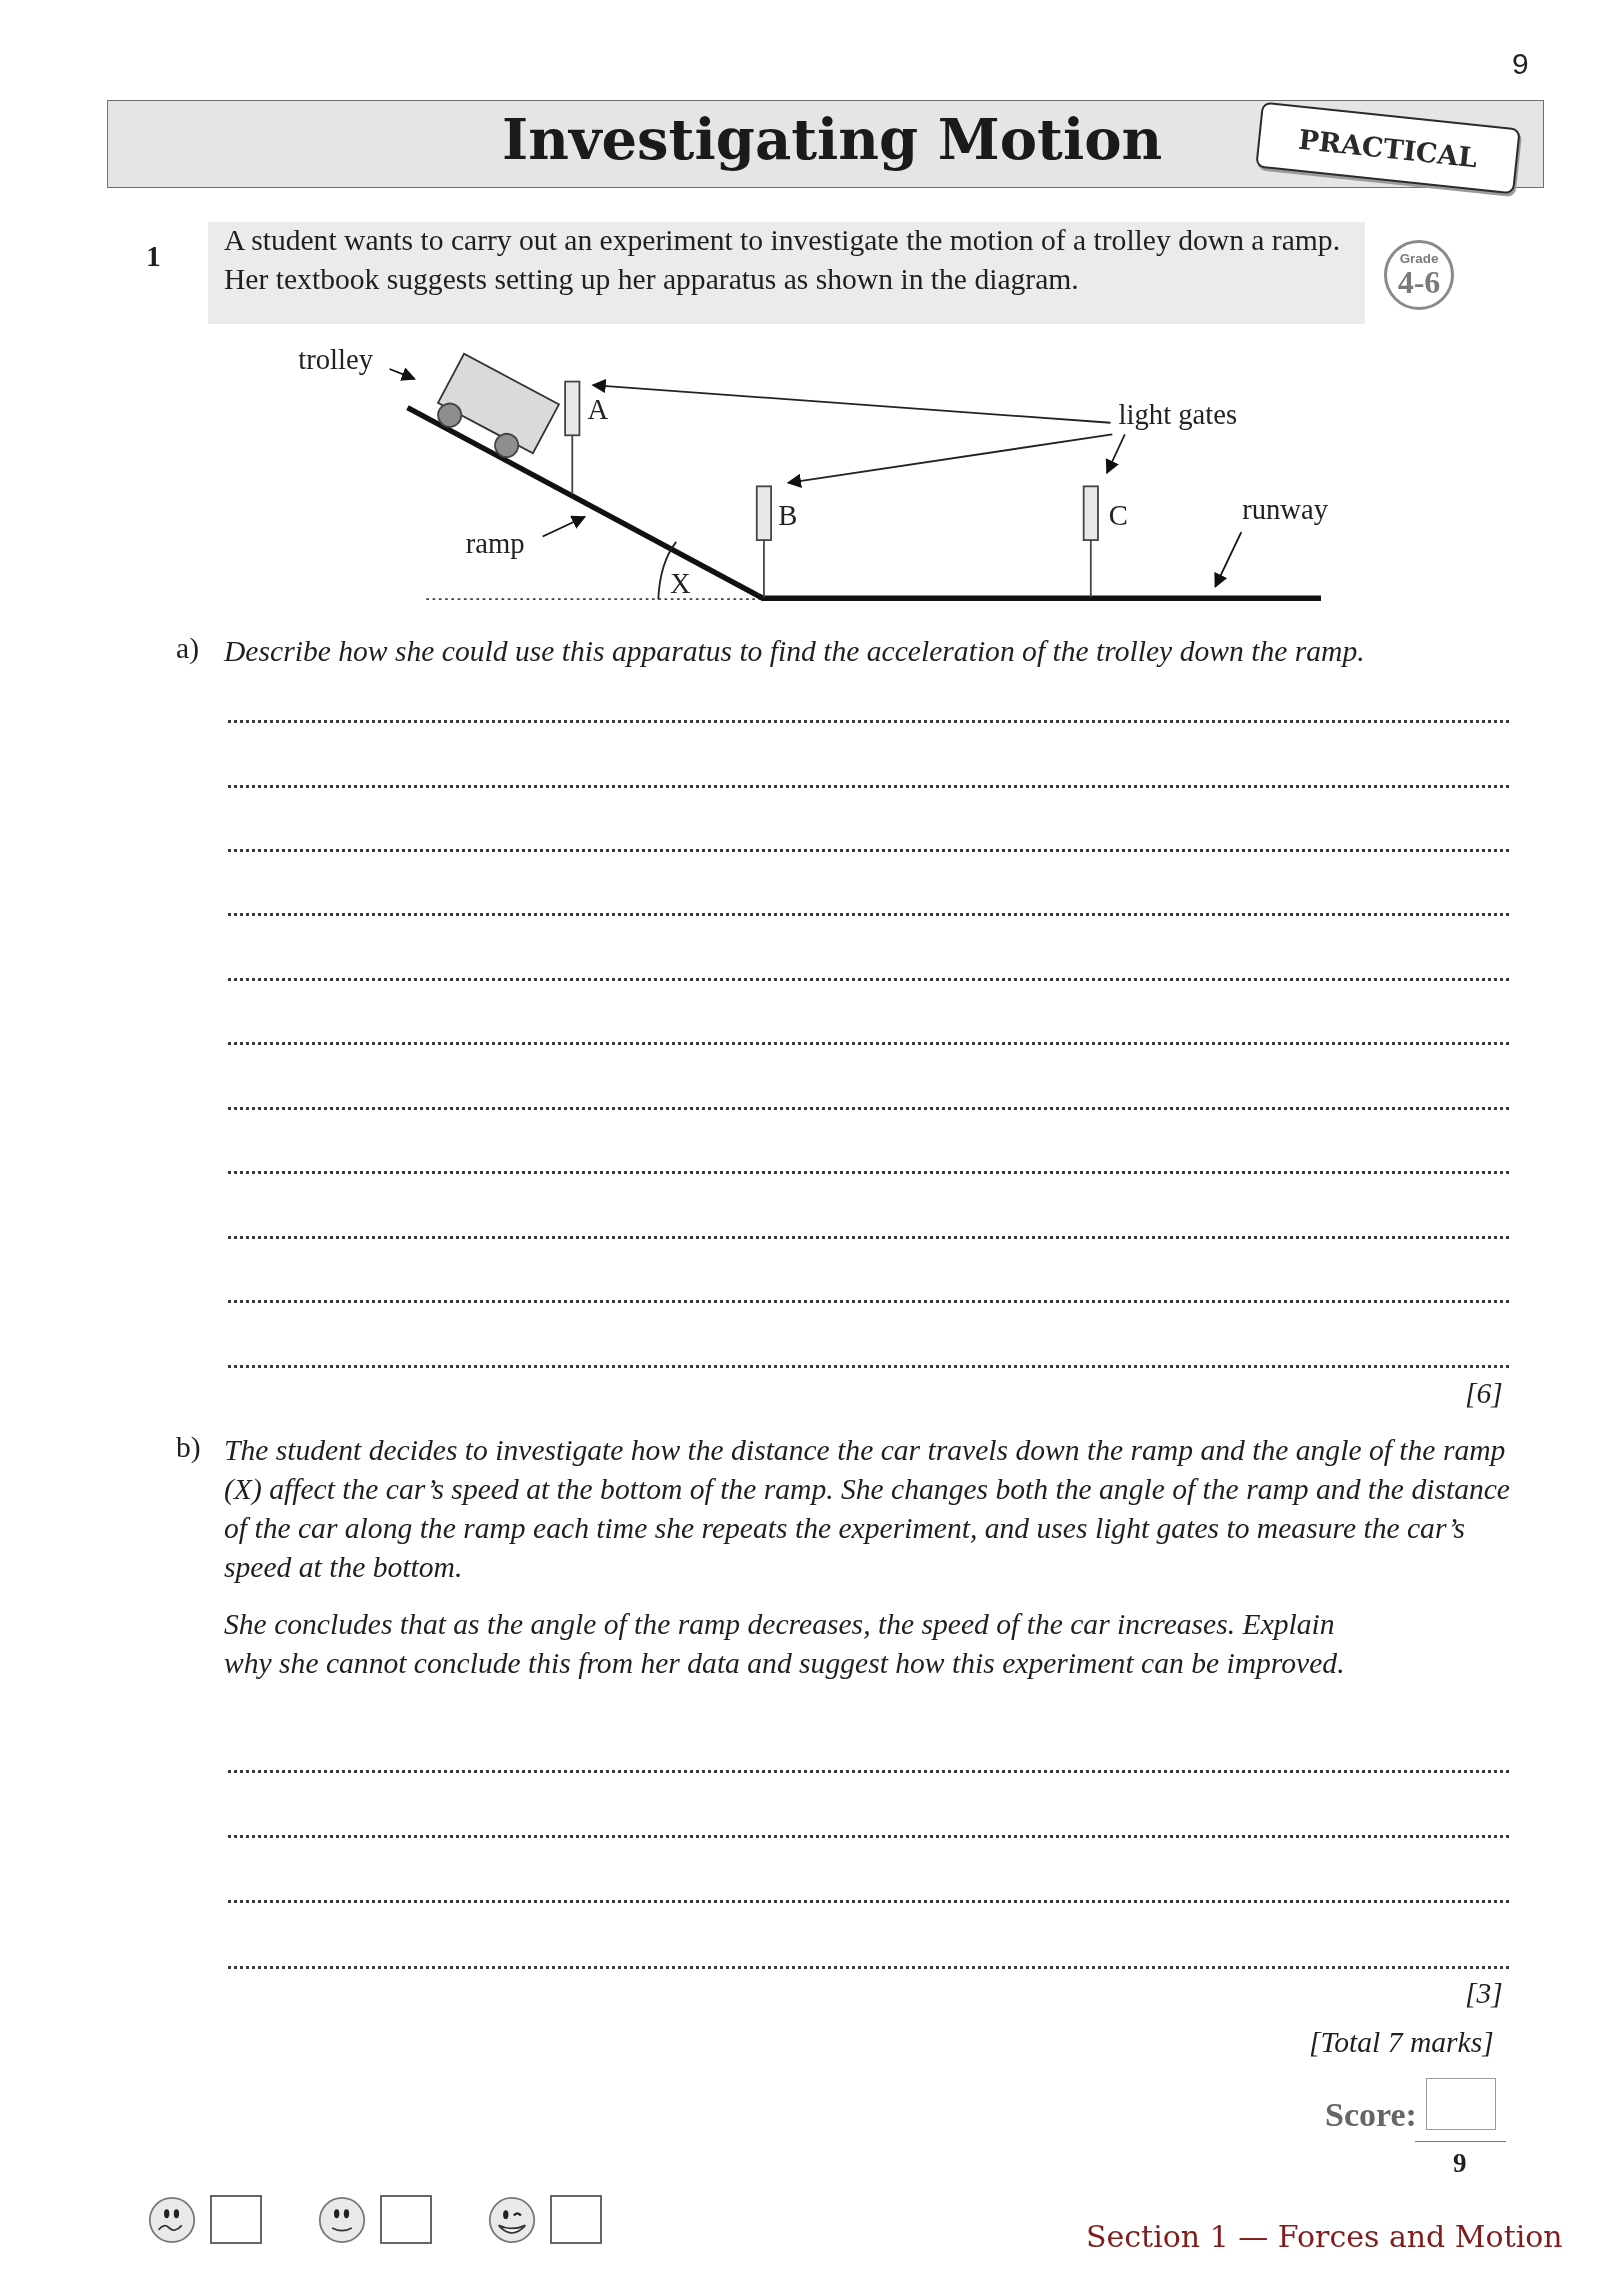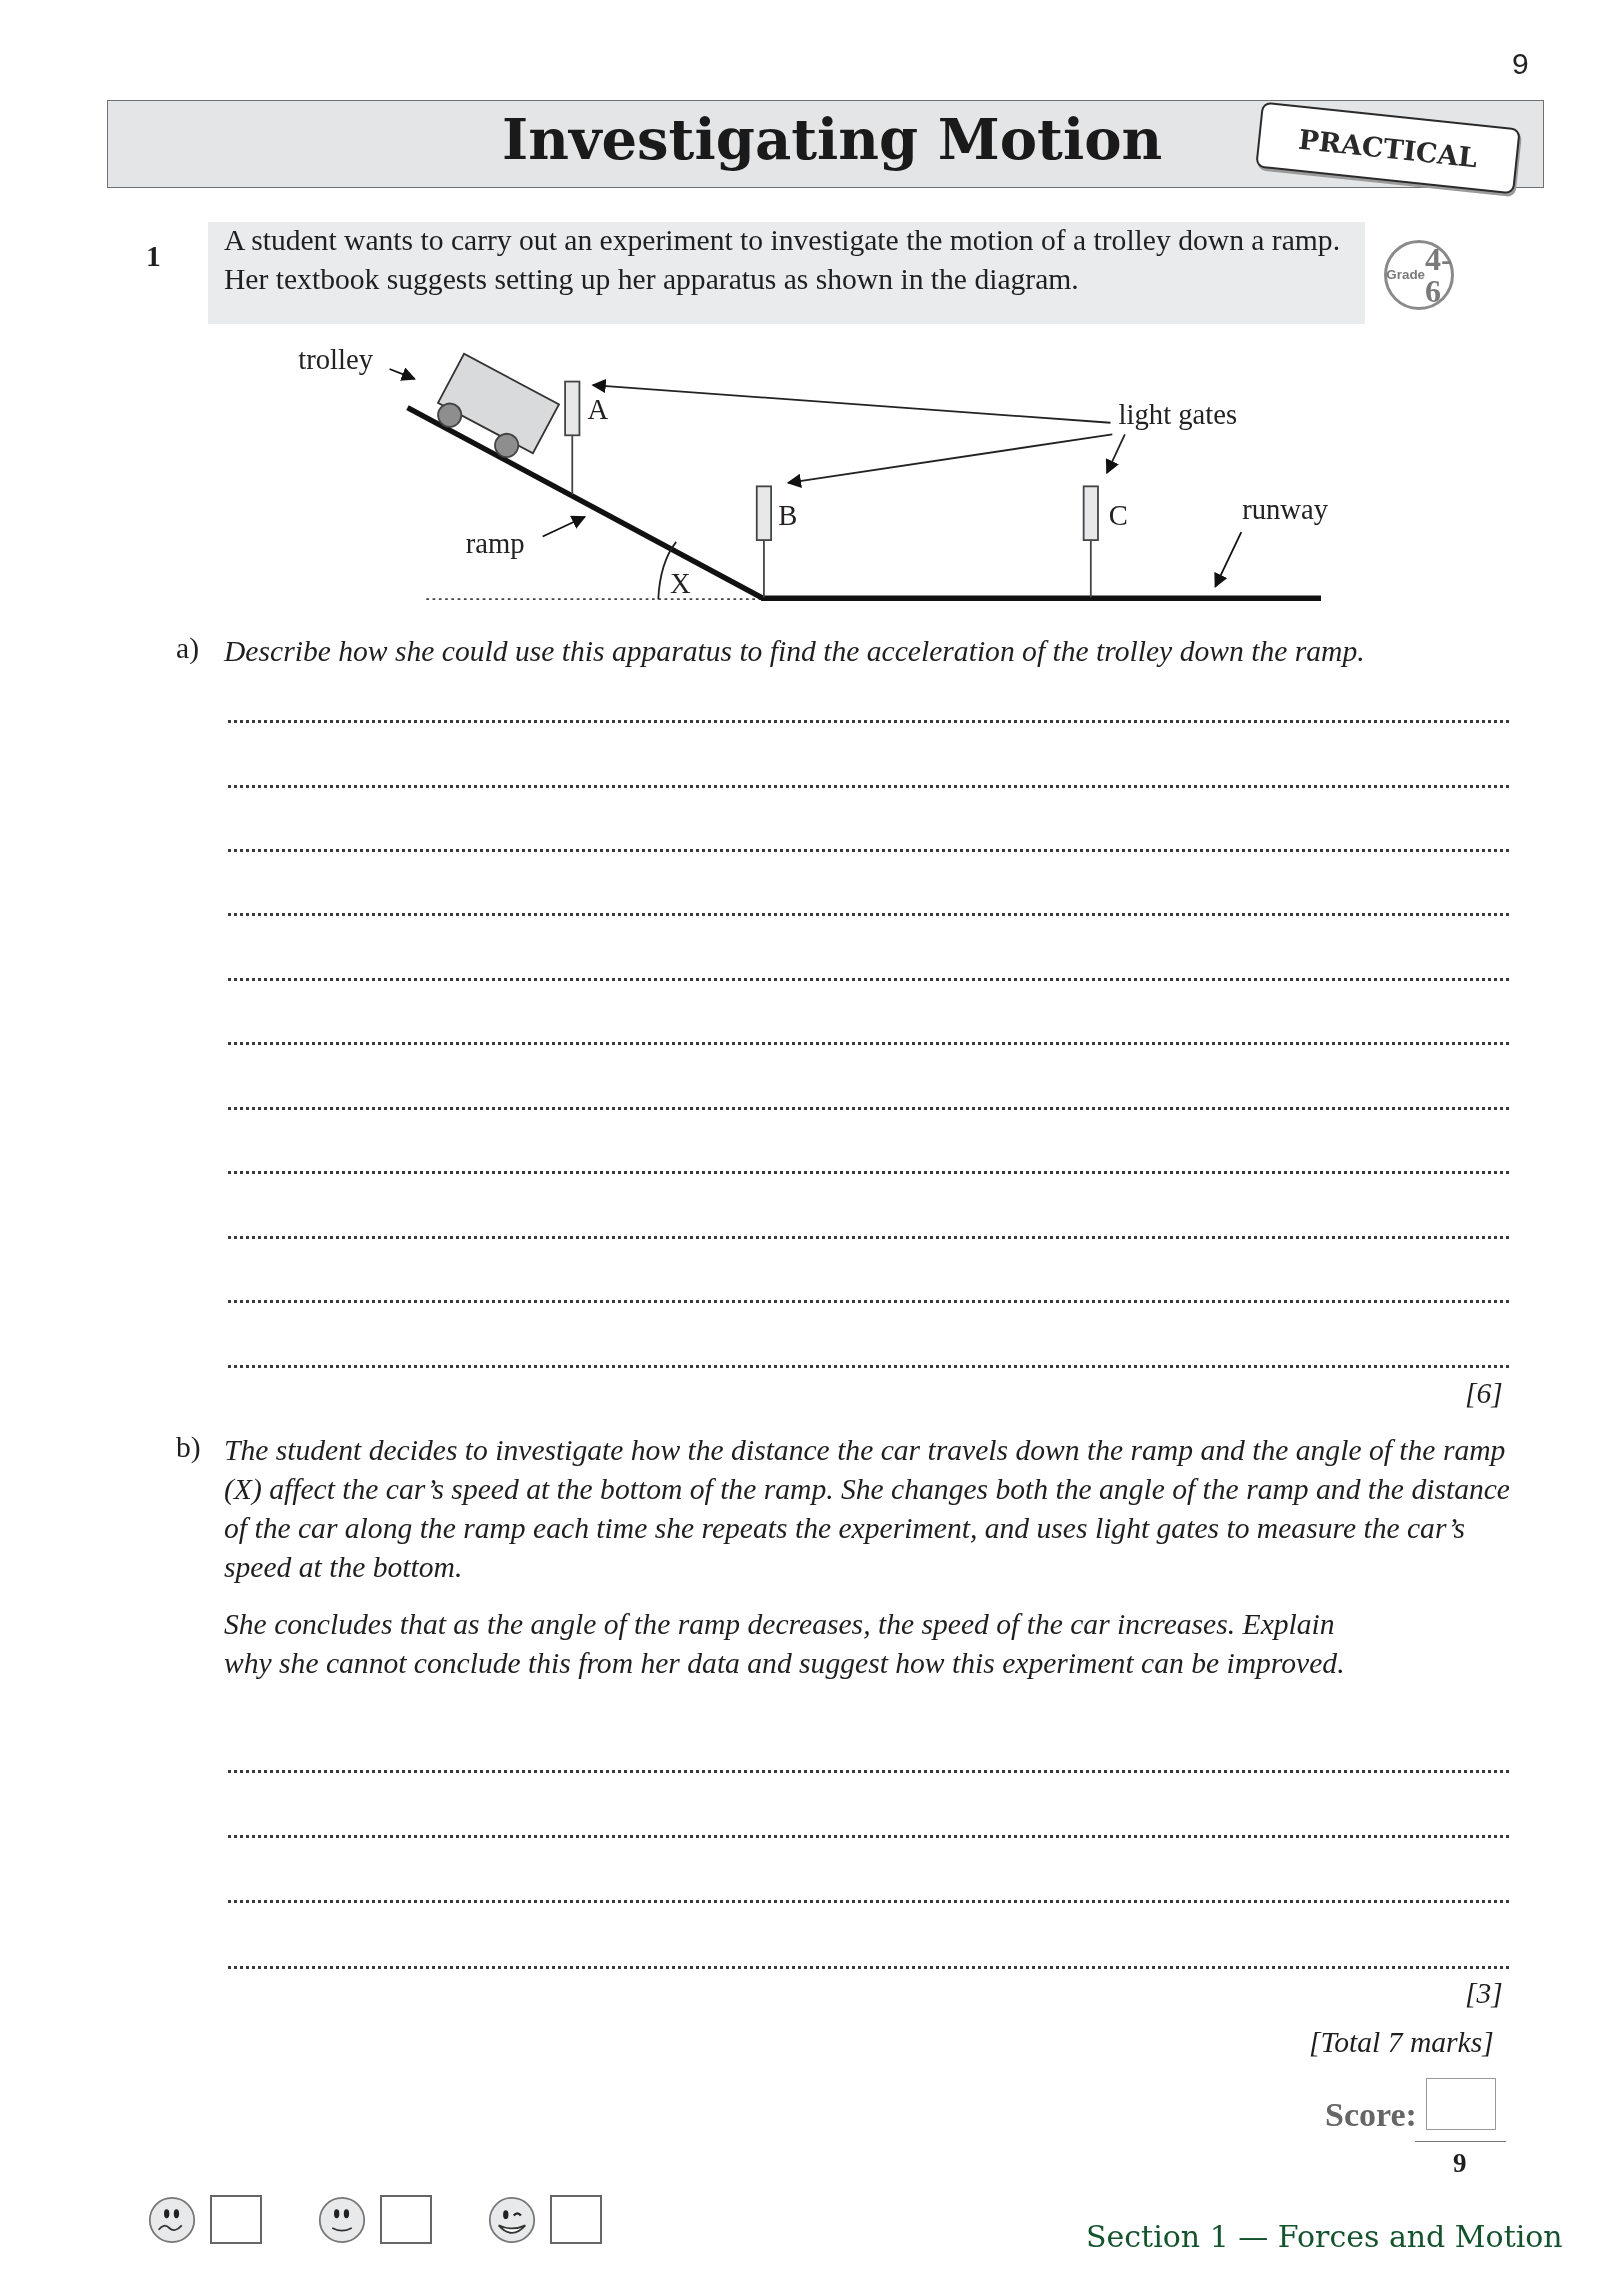--- a/index.html
+++ b/index.html
@@ -14,38 +14,38 @@
   .practical-badge { left: 1258px; top: 115px; width: 260px; height: 66px; background: #fff;
                      border: 2.2px solid #2a2a2a; border-radius: 9px; box-sizing: border-box;
                      transform: rotate(6deg); transform-origin: center;
                      display: flex; align-items: center; justify-content: center;
                      font-family: "DejaVu Serif", serif; font-weight: bold; font-size: 27px; color: #2a2a2a;
                      box-shadow: 1.8px 2.7px 0 #9a9a9a; }
   .q-number { left: 146px; top: 240px; font-size: 29.6px; font-weight: bold; }
   .intro-box { left: 208px; top: 222px; width: 1157px; height: 102px; background: #e9ebec; }
   .intro-text { left: 224px; top: 221px; width: 1137px; font-size: 29.6px; line-height: 39px; }
   .grade-badge { left: 1384px; top: 240px; width: 70px; height: 70px; border-radius: 50%;
-                 border: 3.6px solid #8a8a8a; box-sizing: border-box; display: flex; flex-direction: row;
+                 border: 3.6px solid #8a8a8a; box-sizing: border-box; display: flex; flex-direction: column;
                  align-items: center; justify-content: center; color: #7a7a7a;
                  font-family: "Liberation Sans", sans-serif; font-weight: bold; line-height: 1; }
   .grade-badge .g1 { font-size: 13.4px; }
   .grade-badge .g2 { font-size: 32px; font-family: Liberation Serif, serif; }
   .diagram { left: 0; top: 0; width: 1621px; height: 627px; }
   .diagram text { font-family: "Liberation Serif", "DejaVu Serif", serif; fill: #222; }
   .part-label { font-size: 29.6px; }
   .part-text { font-size: 29.6px; line-height: 39px; font-style: italic; }
   .dots { left: 228px; width: 1281px; height: 0; border-top: 3.6px dotted #3a3a3a; }
   .marks { font-style: italic; font-size: 29.6px; }
   .score-label { left: 1325px; top: 2096px; font-weight: bold; font-size: 34px; color: #666; }
   .score-box { left: 1426px; top: 2078px; width: 70px; height: 52px; border: 1.8px solid #9a9a9a; box-sizing: border-box; }
   .score-line { left: 1415px; top: 2141px; width: 91px; height: 0; border-top: 1.8px solid #777; }
   .score-total { left: 1453px; top: 2148px; font-weight: bold; font-size: 27px; }
   .face { width: 48px; height: 48px; }
   .tick-box { width: 52px; height: 49px; border: 2.7px solid #666; box-sizing: border-box; }
-  .footer-section { left: 1086px; top: 2219px; font-family: "DejaVu Serif", serif; font-size: 30px; color: #14532d; }
+  .footer-section { left: 1086px; top: 2219px; font-family: "DejaVu Serif", serif; font-size: 30px; color: #7f1d1d; }
 </style>
 </head>
 <body>
 
 <div class="abs page-number">9</div>
 
 <div class="abs title-bar"></div>
 <div class="abs title-text">Investigating Motion</div>
 <div class="abs practical-badge">PRACTICAL</div>
 

